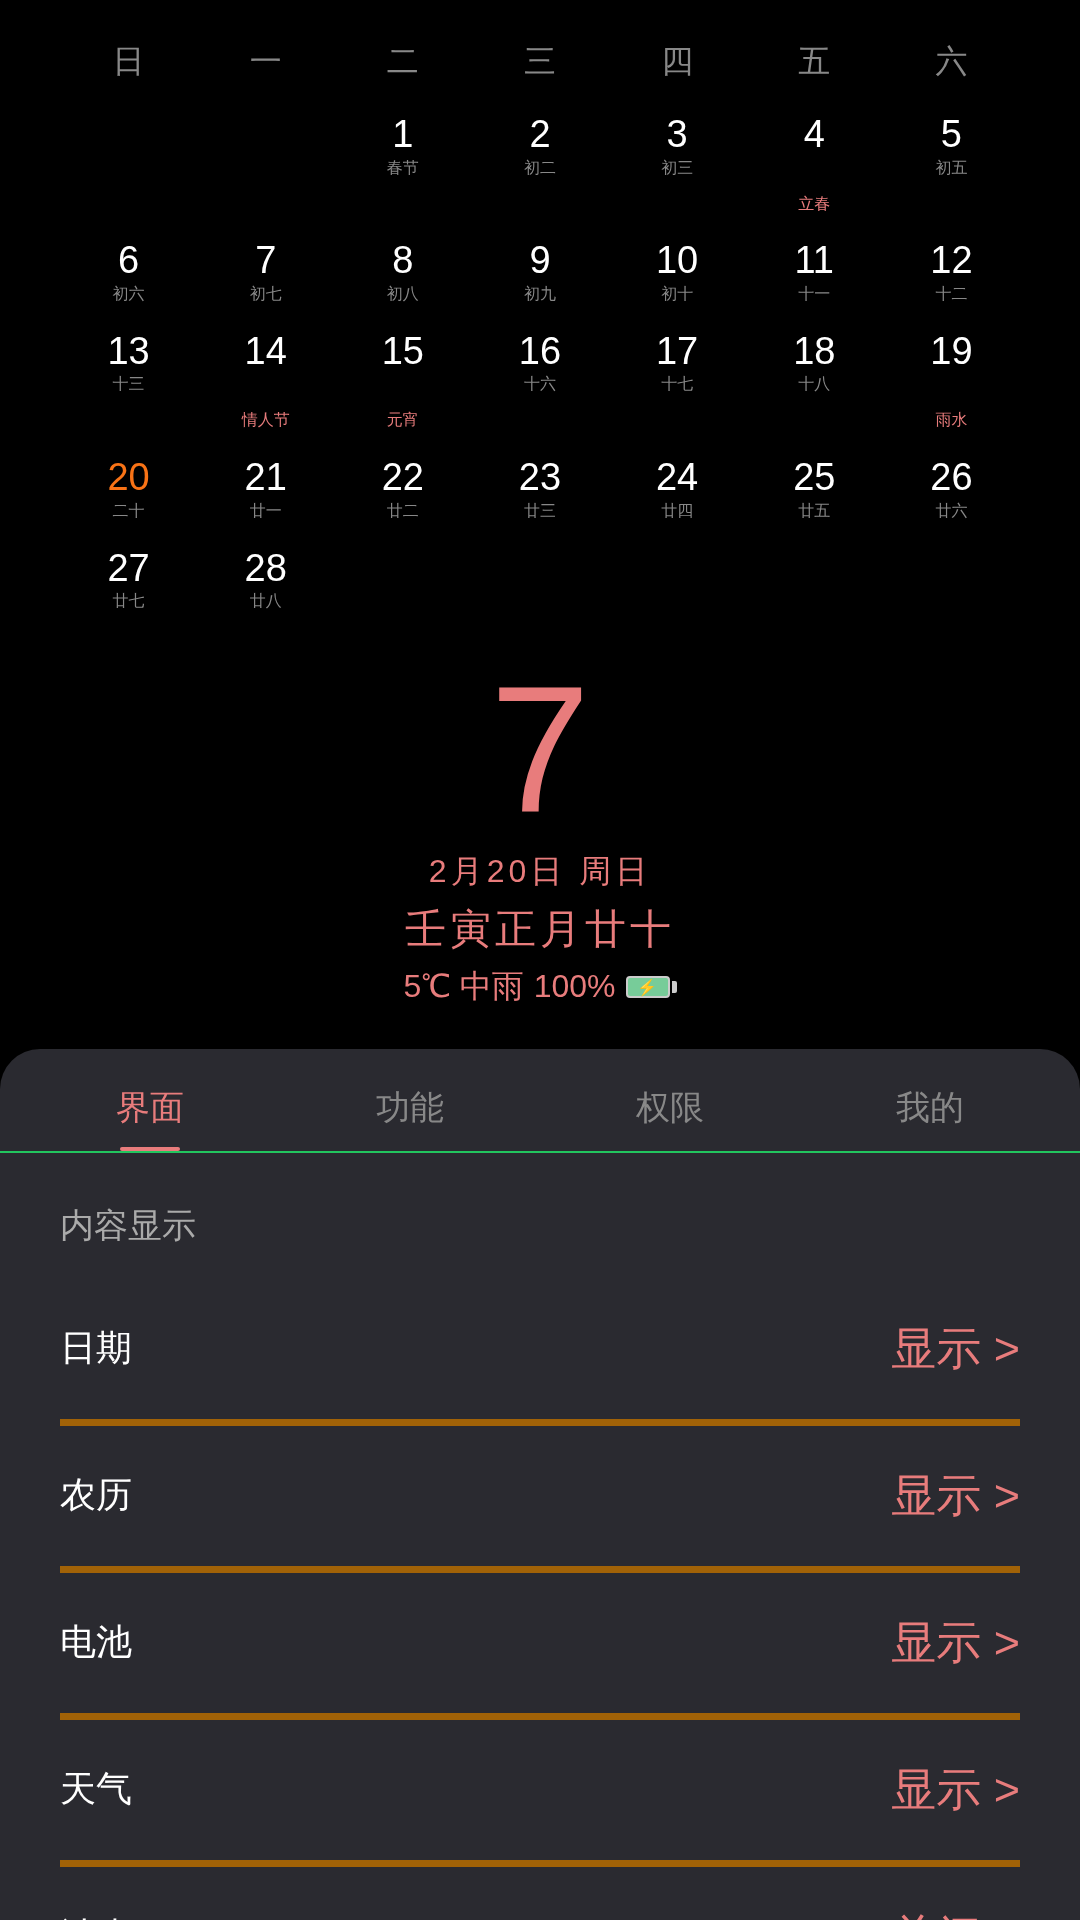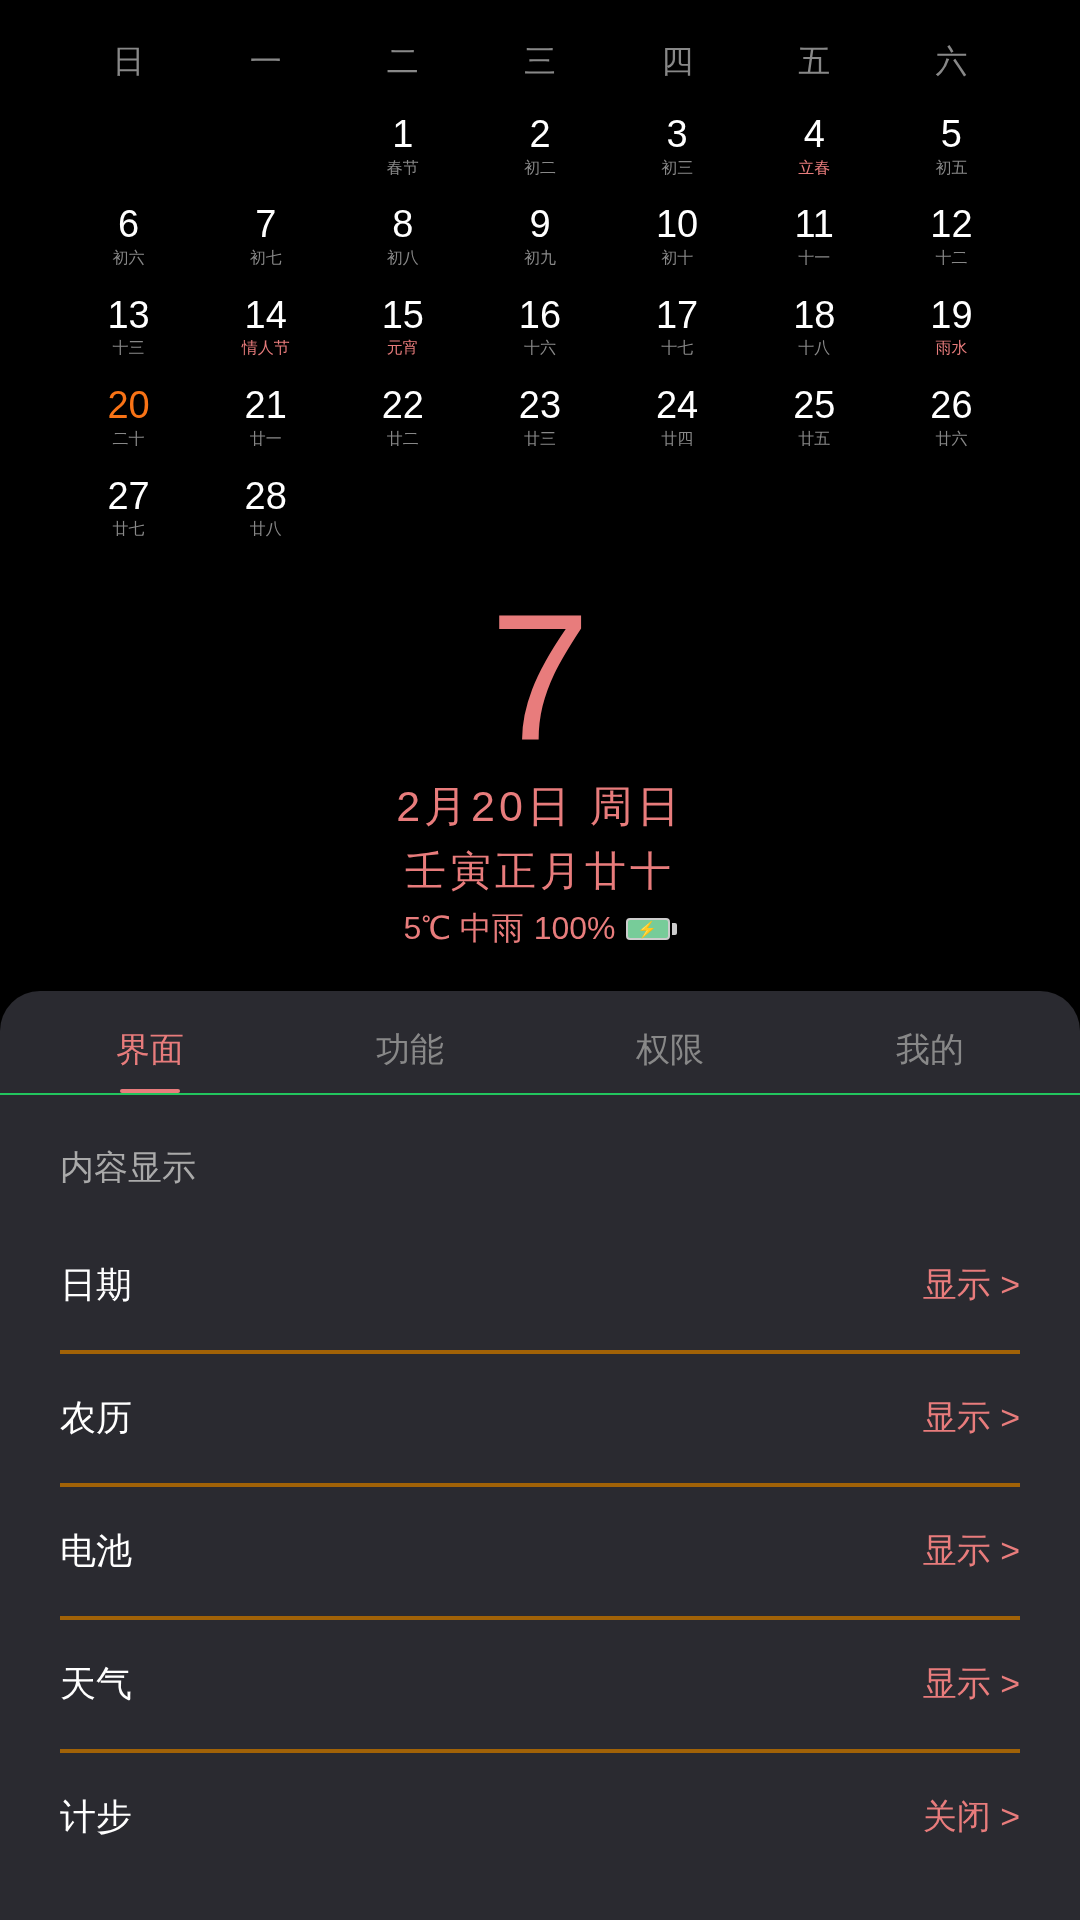--- a/index.html
+++ b/index.html
@@ -55,20 +55,21 @@
     }
 
     .calendar-cell .lunar {
       font-size: 16px;
       color: #888;
       line-height: 1.3;
     }
 
     .calendar-cell .lunar.red {
       color: #e87c7c;
+      margin-top: 36px;
     }
 
     .calendar-cell.empty {}
 
     
     .clock-section {
       display: flex;
       flex-direction: column;
       align-items: center;
       margin-top: 40px;
@@ -89,21 +90,21 @@
     }
 
     .clock-minute {
       font-size: 90px;
       color: #fff;
       font-weight: 200;
       line-height: 1;
     }
 
     .clock-date {
-      font-size: 43px;
+      font-size: 32px;
       color: #e87c7c;
       margin-top: 10px;
       letter-spacing: 4px;
     }
 
     .clock-lunar {
       font-size: 41px;
       color: #e87c7c;
       margin-top: 8px;
       letter-spacing: 4px;
@@ -213,35 +214,35 @@
     .settings-list {
       display: flex;
       flex-direction: column;
     }
 
     .settings-item {
       display: flex;
       justify-content: space-between;
       align-items: center;
       padding: 40px 0;
-      border-bottom: 4px solid #a16207;
+      border-bottom: 7px solid #a16207;
       cursor: pointer;
     }
 
     .settings-item:last-child {
       border-bottom: none;
     }
 
     .settings-item-label {
       font-size: 36px;
       color: #fff;
     }
 
     .settings-item-value {
-      font-size: 34px;
+      font-size: 45px;
       color: #e87c7c;
     }
   </style>
 </head>
 <body>
 
 <div class="calendar-section">
   <div class="calendar-header">
   <div class="day-name">日</div>
       <div class="day-name">一</div>

